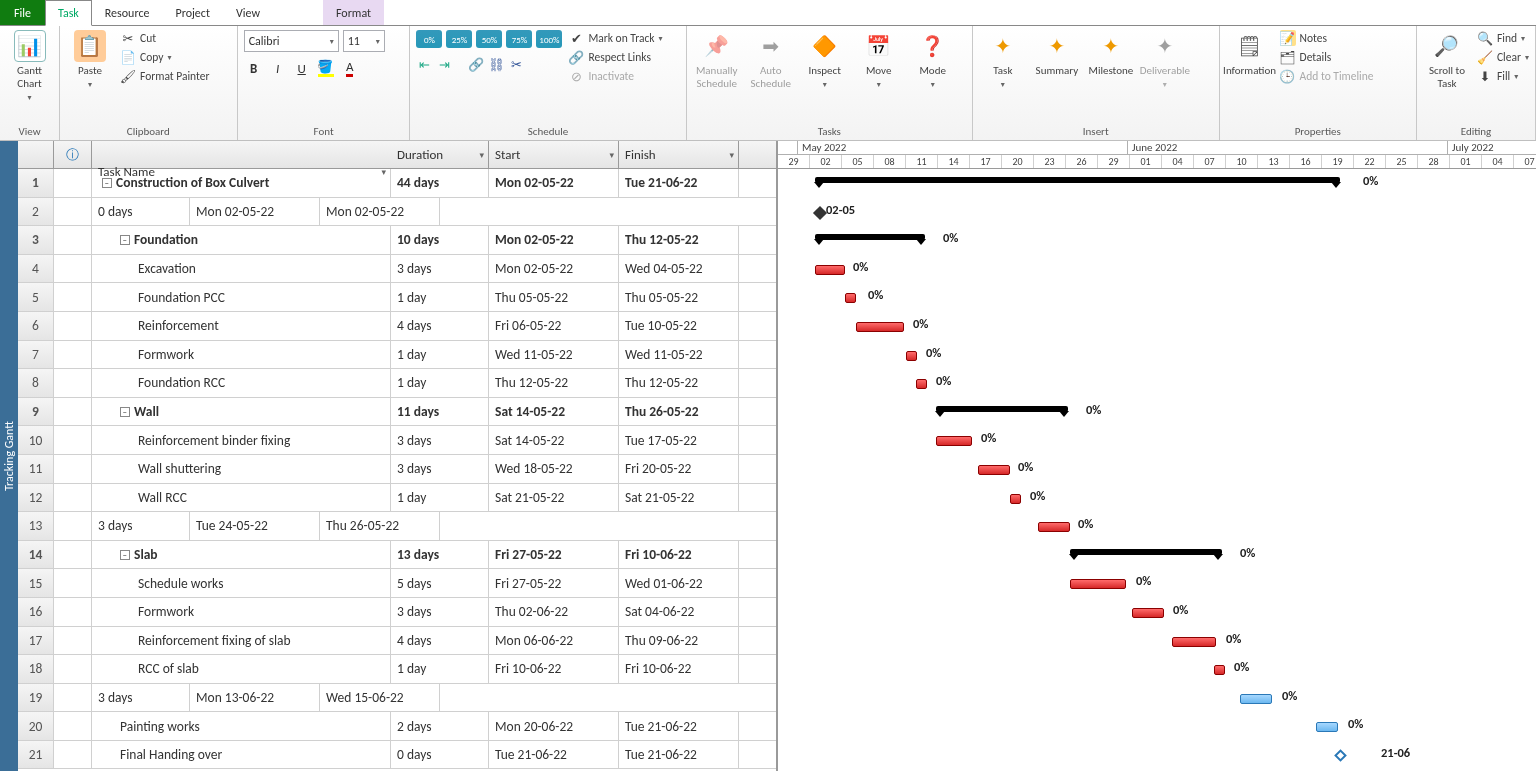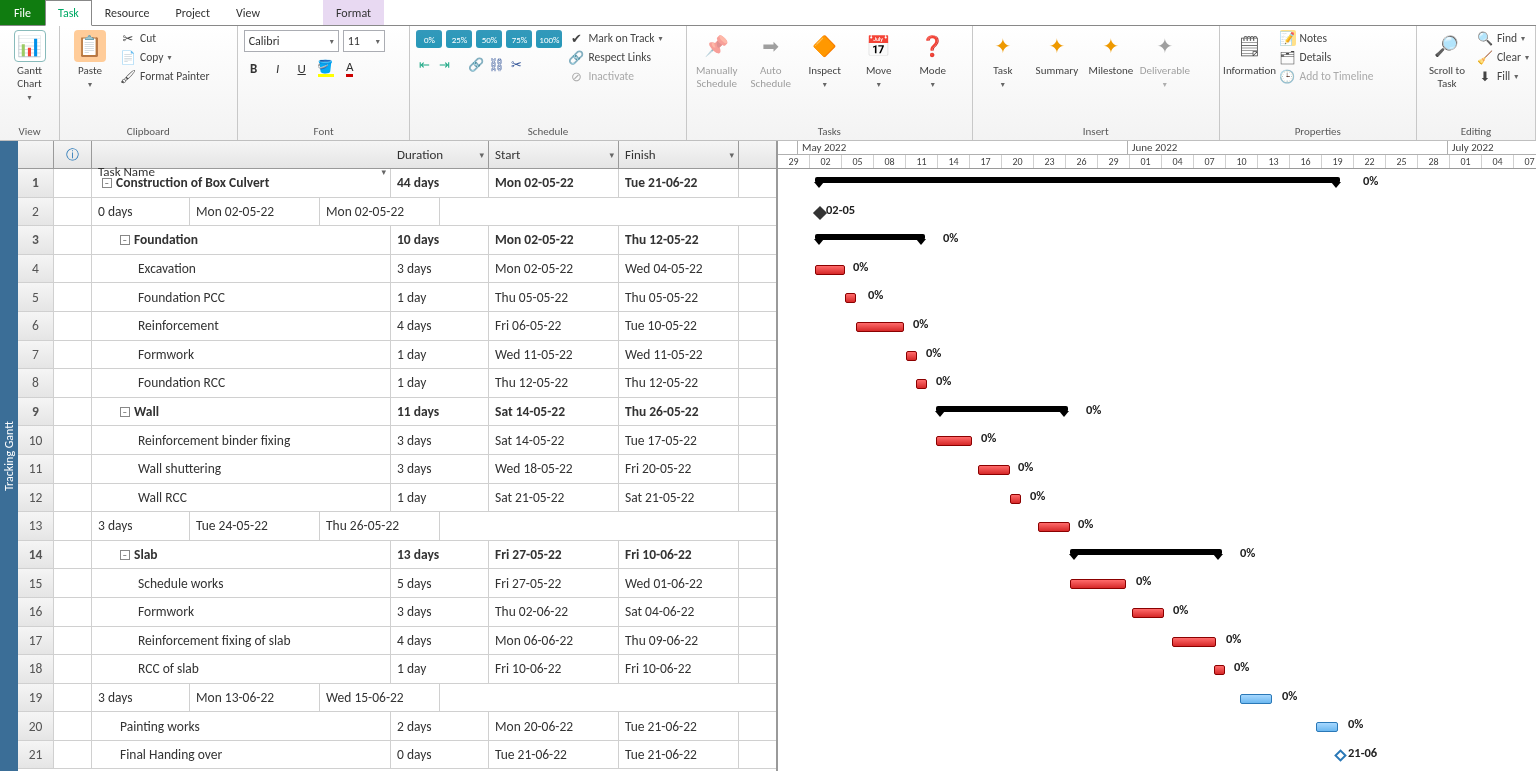--- a/index.html
+++ b/index.html
@@ -633,18 +633,18 @@
           <div class="grow">
             <div class="bar blue" style="left: 462px; width: 32px;"></div>
             <div class="pctlbl" style="left: 504px;">0%</div>
           </div>
           <div class="grow">
             <div class="bar blue" style="left: 538px; width: 22px;"></div>
             <div class="pctlbl" style="left: 570px;">0%</div>
           </div>
           <div class="grow">
             <div class="diamond blue" style="left: 558px;"></div>
-            <div class="pctlbl" style="left: 570px; text-align: right;">21-06</div>
+            <div class="pctlbl" style="left: 603px; text-align: right;">21-06</div>
           </div>
         </div>
     </div>
   </div>
 </div>
 
 </body></html>

